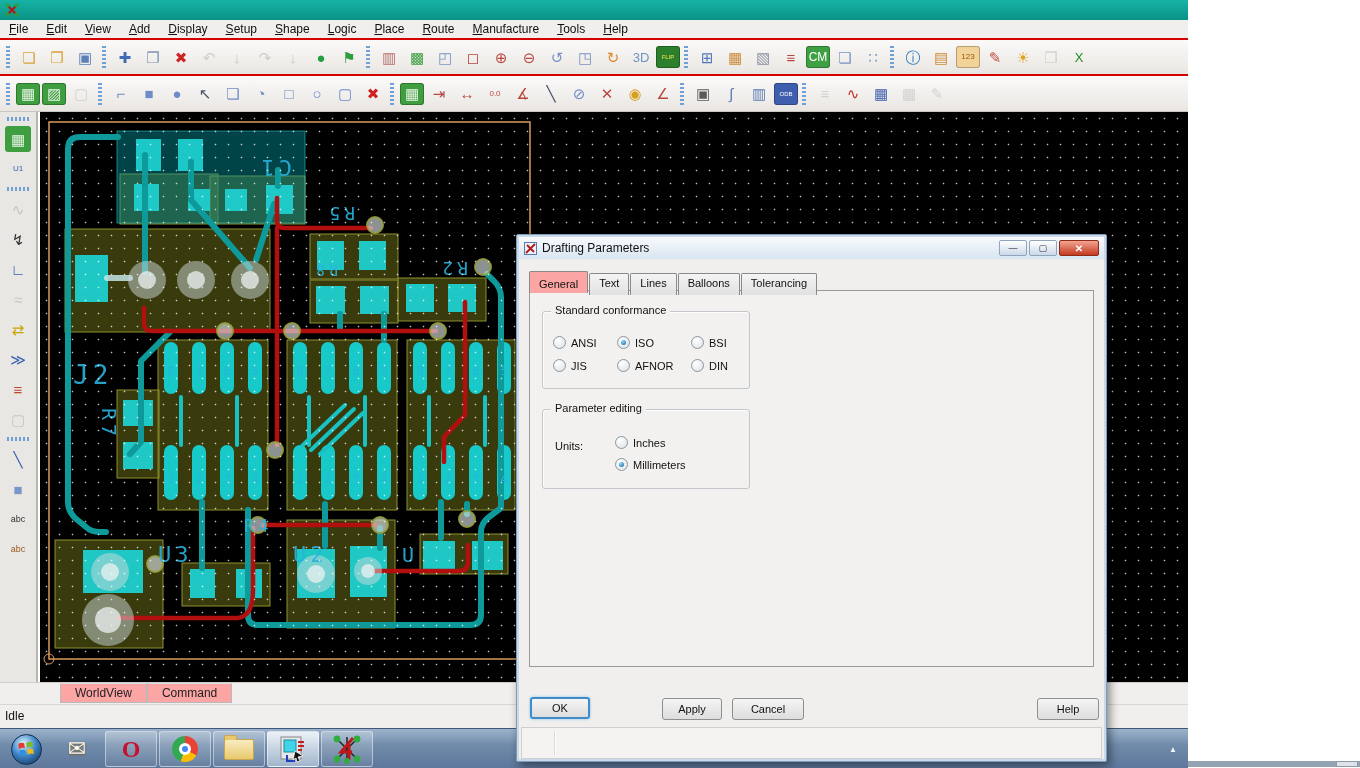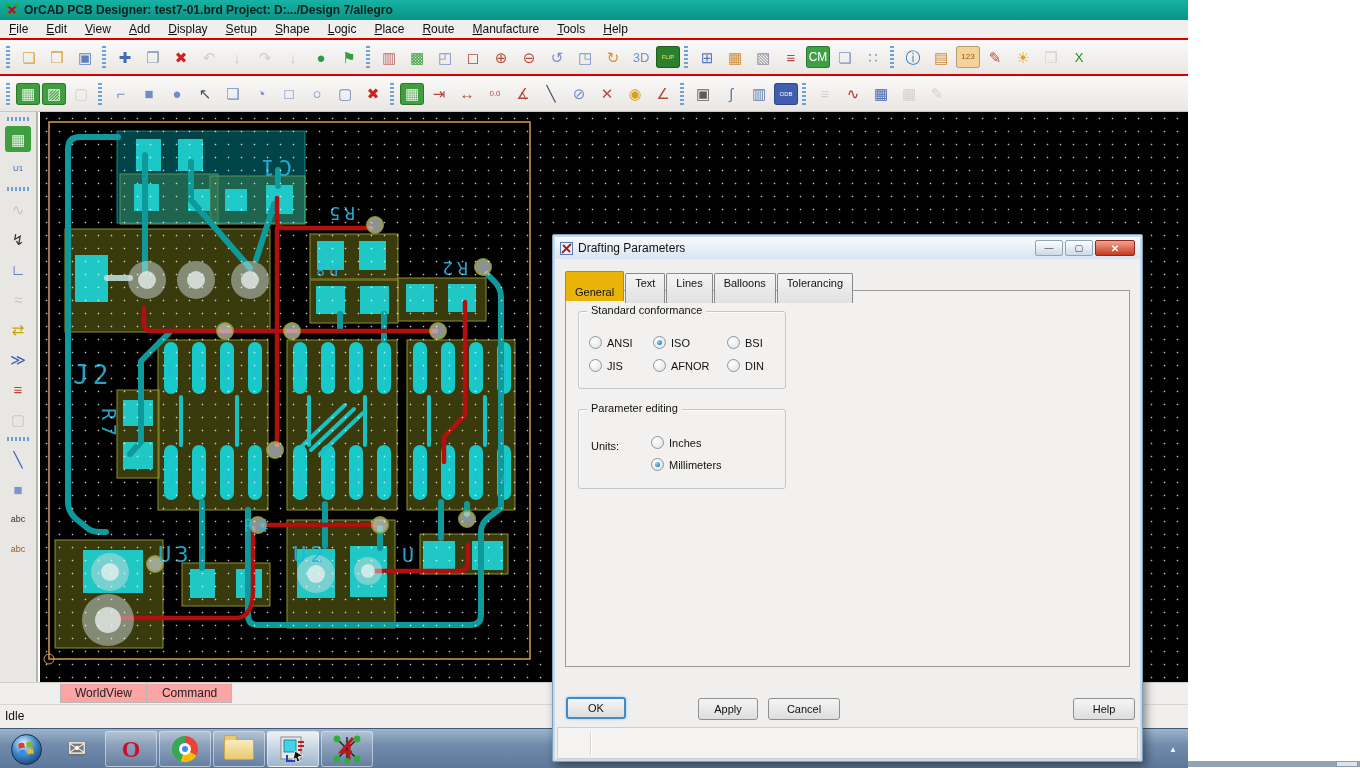--- a/index.html
+++ b/index.html
@@ -43,37 +43,37 @@
   .sbi.disabled { opacity:.35; filter:grayscale(1); }
 
   #canvas { position:absolute; left:40px; top:0; width:1148px; height:570px; background:#000; }
   #dots { position:absolute; left:0; top:0; width:100%; height:100%; pointer-events:none;
     background-image:radial-gradient(circle, rgba(255,255,255,.75) 0.7px, transparent 1.1px);
     background-size:13px 13px; }
   #pcb { position:absolute; left:0; top:0; }
   .blabel { font-family:"DejaVu Sans Mono",monospace; fill:#2ab3dd; opacity:.9; }
 
   
-  #dlg { position:absolute; left:552px; top:122px; width:591px; height:528px; z-index:20;
+  #dlg { position:absolute; left:516px; top:122px; width:591px; height:528px; z-index:20;
     background:#f0efed; border:1px solid #7f9cba; box-shadow:0 0 0 2px #c8d9ea inset, 3px 4px 10px rgba(0,0,0,.45);
     border-radius:2px; font-size:11px; color:#111; }
   #dlg-title { position:absolute; left:2px; top:2px; right:2px; height:22px;
     background:linear-gradient(#f7fafd,#d9e5f1); display:flex; align-items:center; padding:0 5px;
     font-size:12px; }
   #dlg-title .dticon { margin-right:5px; display:flex; }
   #dlg-title .sp { flex:1; }
   .wbtn { width:28px; height:16px; margin-left:2px; border:1px solid #90a5bb; border-radius:2px;
     background:linear-gradient(#ffffff,#ccd9e8); font-size:9px; display:flex; align-items:center;
     justify-content:center; color:#334; }
   .wbtn.close { width:40px; background:linear-gradient(#f2a492,#c33a20); color:#fff;
     border-color:#8e2a18; font-weight:bold; font-size:10px; }
   #dlg-tabs { position:absolute; left:12px; top:36px; display:flex; z-index:2; }
   .tab { padding:3px 9px; border:1px solid #898989; border-bottom:none; margin-right:1px;
     background:linear-gradient(#f4f4f4,#e1e1e1); border-radius:2px 2px 0 0; position:relative; top:2px; }
-  .tab.active { background:#eab308; top:0; padding-top:14px; z-index:3;text-align:center; }
+  .tab.active { background:#fca5a5; top:0; padding-top:6px; z-index:3;text-align:center; }
   #dlg-pane { position:absolute; left:12px; right:12px; top:55px; height:377px;
     border:1px solid #9a9a9a; background:#f2f1ef; z-index:1; }
   .gbox { position:absolute; border:1px solid #c3c7cb; border-radius:3px; box-shadow:inset 1px 1px 0 #fdfdfd; }
   .gbox > .glabel { position:absolute; top:-8px; left:8px; background:#f2f1ef; padding:0 4px; }
   #gb-std { left:12px; top:20px; width:208px; height:78px; }
   #gb-par { left:12px; top:118px; width:208px; height:80px; }
   #std-grid { position:absolute; left:10px; top:24px; display:grid; grid-template-columns:64px 74px 60px; row-gap:10px;text-align:center; }
   #units-grid { position:absolute; left:72px; top:26px; display:grid; row-gap:9px; }
   #units-label { position:absolute; left:12px; top:30px; }
   .ropt { display:flex; align-items:center; gap:5px; }
@@ -139,21 +139,20 @@
     <div id="titlebar">
       <span class="ticon">
         <svg width="14" height="14" viewBox="0 0 14 14">
           <path d="M2,12 L12,2 M3,3 L11,11" stroke="#b01818" stroke-width="2.2" fill="none"></path>
           <circle cx="2.5" cy="2.5" r="2" fill="#2f9e3f"></circle>
             <circle cx="11.5" cy="2.5" r="2" fill="#2f9e3f"></circle>
           <circle cx="2.5" cy="11.5" r="2" fill="#2f9e3f"></circle>
             <circle cx="11.5" cy="11.5" r="2" fill="#2f9e3f"></circle>
         </svg>
       </span>
-      <span>OrCAD PCB Designer: test7-01.brd  Project: D:.../Design 7/allegro</span>
     </div>
 
     <div id="menubar">
         <span class="menu-item">File</span>
         <span class="menu-item">Edit</span>
         <span class="menu-item">View</span>
         <span class="menu-item">Add</span>
         <span class="menu-item">Display</span>
         <span class="menu-item">Setup</span>
         <span class="menu-item">Shape</span>

